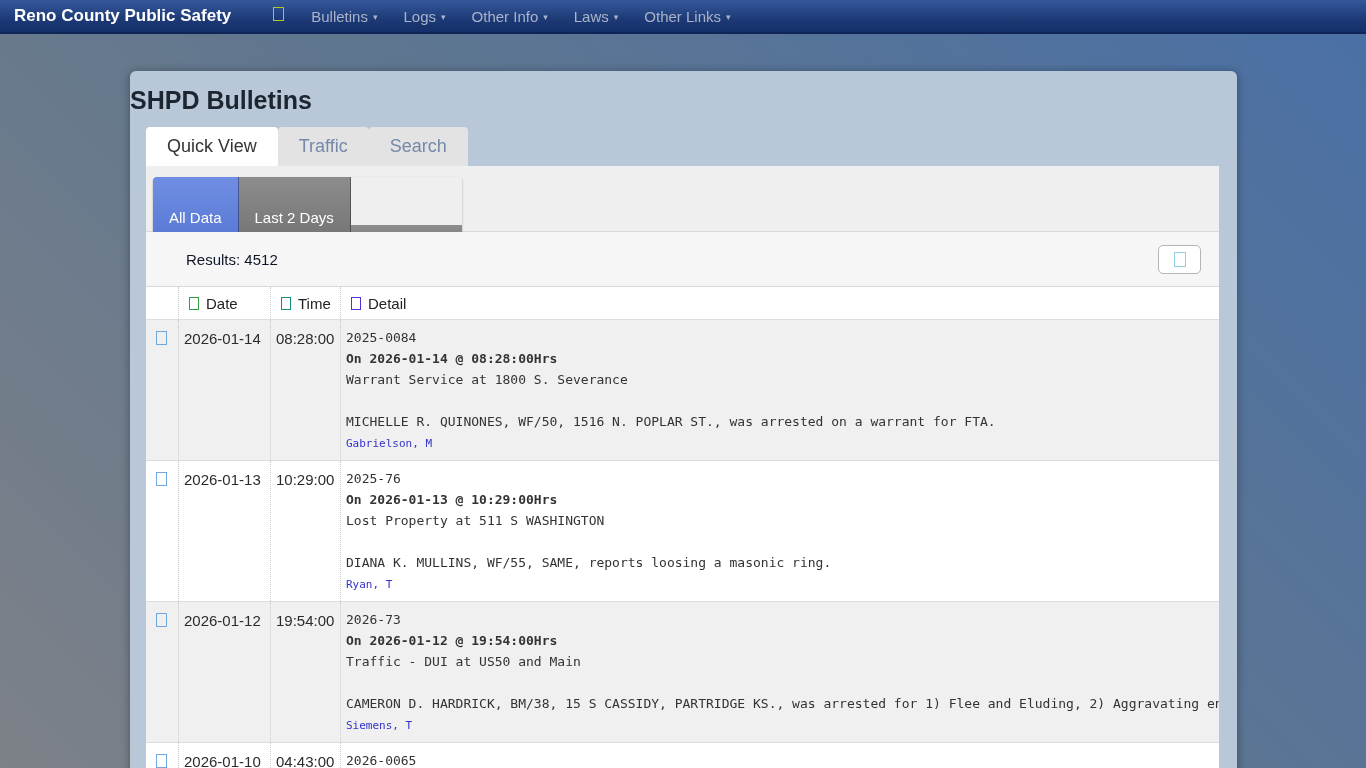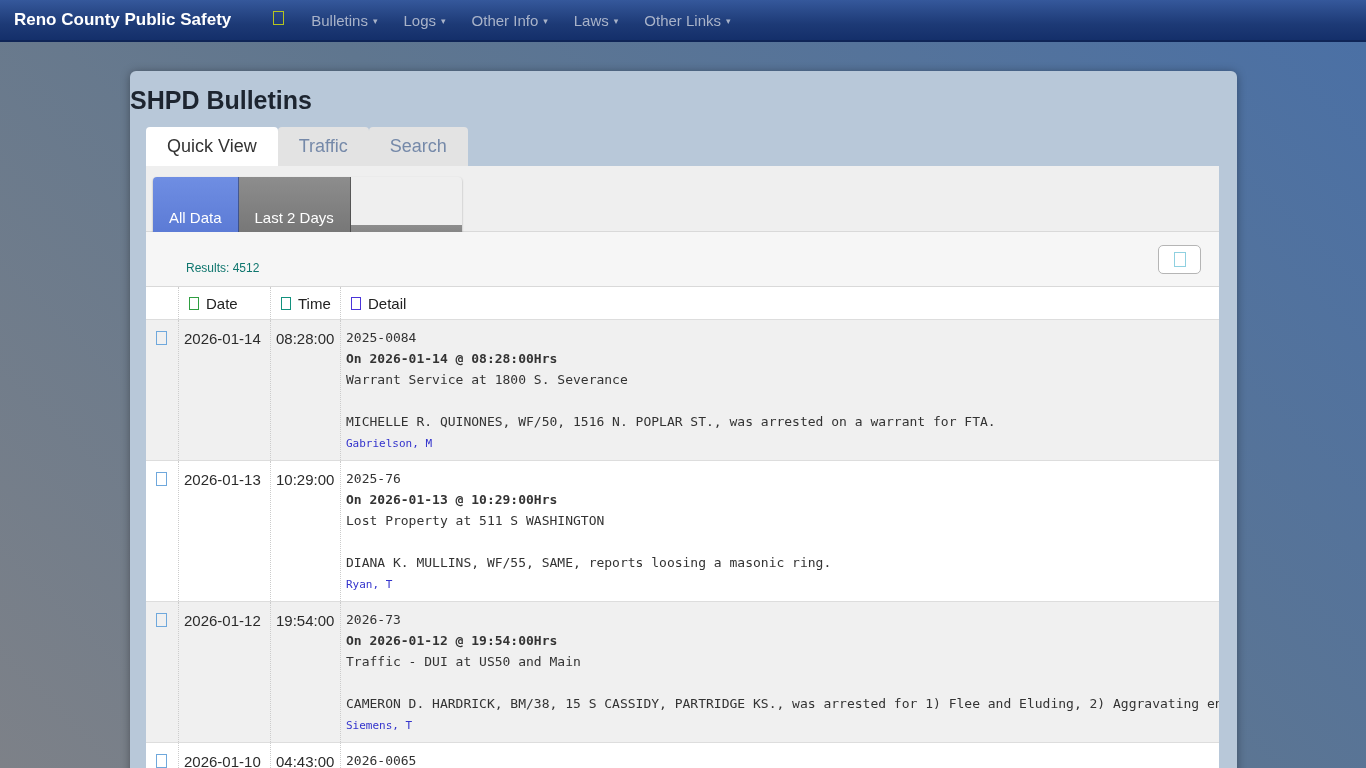--- a/index.html
+++ b/index.html
@@ -4,21 +4,21 @@
 <style>
   * { box-sizing: border-box; margin: 0; padding: 0; }
   html, body { width: 1366px; height: 768px; overflow: hidden; }
   body {
     font-family: "Liberation Sans", sans-serif;
     background: linear-gradient(225deg, #4a70a6 0%, #5f768f 50%, #7d8188 100%);
   }
 
   
   .navbar {
-    height: 42px;
+    height: 34px;
     background: linear-gradient(180deg, #35589b 0%, #1d3a76 60%, #142f6a 100%);
     border-bottom: 2px solid #0f2557;
     display: flex;
     align-items: center;
     padding: 16px 14px;
   }
   .brand { color: #ffffff; font-weight: bold; font-size: 17px; margin-right: 28px; cursor: pointer; }
   .nav-links { display: flex; align-items: flex-end; }
   .nav-home { padding: 0 14px; }
   .nav-item {
@@ -72,21 +72,21 @@
   }
   .fbtn:last-child { border-right: none; margin-top: 48px; }
   .fbtn.active { background: linear-gradient(#6f8ee3, #5372cf); }
   .fbtn.gray { background: linear-gradient(#8d8d8d, #6d6d6d); }
 
   
   .results-bar {
     height: 55px; border-bottom: 1px solid #d9d9d9; background: #f6f6f6;
     position: relative;
   }
-  .results-label { position: absolute; left: 40px; top: 29px; font-size: 12px; color: #0f766e; }
+  .results-label { position: absolute; left: 40px; top: 19px; font-size: 15px; color: #0f172a; }
   .columns-btn {
     position: absolute; right: 18px; top: 13px; width: 43px; height: 29px;
     background: #ffffff; border: 1px solid #b5b5b5; border-radius: 5px; cursor: pointer;
     display: flex; align-items: center; justify-content: center;
   }
 
   
   .btable { background: #ffffff; }
   .trow {
     display: grid;

